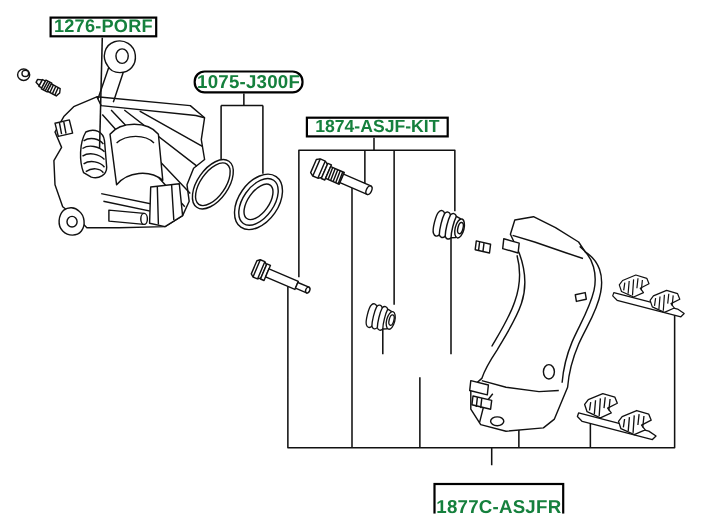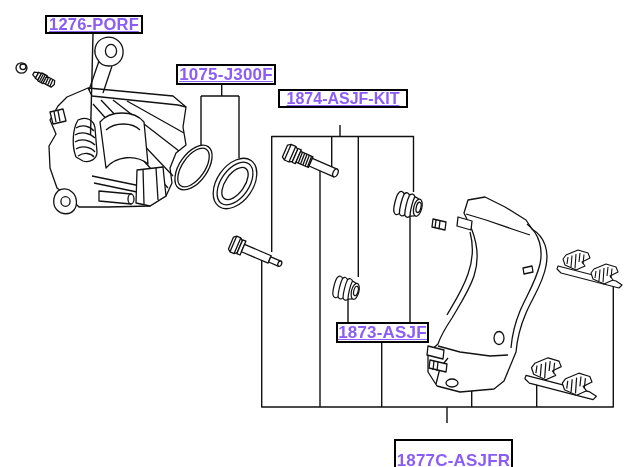--- a/index.html
+++ b/index.html
@@ -9,35 +9,34 @@
     background:#fff;
     overflow:hidden;
     font-family:"Liberation Sans", sans-serif;
   }
   .stage svg{position:absolute;left:0;top:0;}
   .plabel{
     position:absolute;
     box-sizing:border-box;
     border:2px solid #000;
     background:#fff;
-    color:#8b5cf6;
+    color:#15803d;
     font-weight:bold;
     display:flex;
     align-items:center;
     justify-content:center;
     text-align:center;
     letter-spacing:0.2px;
     line-height:1;
     white-space:nowrap;
     z-index:5;
-    text-decoration:underline;
   }
   #lb1276{left:45px;top:15px;width:98px;height:19px;font-size:16.5px;}
-  #lb1075{left:176px;top:64px;width:100px;height:21px;font-size:17px;}
-  #lb1874{left:278px;top:89px;width:130px;height:19px;font-size:16px;letter-spacing:0;}
+  #lb1075{left:176px;top:64px;width:100px;height:21px;font-size:17px;border-radius:10px;}
+  #lb1874{left:278px;top:106px;width:130px;height:19px;font-size:16px;letter-spacing:0;}
   #lb1873{left:336px;top:322px;width:93px;height:21px;font-size:17px;}
   #lb1877{left:394px;top:423px;width:119px;height:43px;font-size:17px;flex-direction:column;justify-content:center;margin-top:16px;}
   #lb1877 span{display:block;line-height:19px;}
 </style>
 </head>
 <body>
 
 <div class="stage">
 
   <svg width="640" height="467" viewBox="0 0 640 467">
@@ -202,21 +201,18 @@
   </div>
 
   <div class="plabel" id="lb1075">
     <span>1075-J300F</span>
   </div>
 
   <div class="plabel" id="lb1874">
     <span>1874-ASJF-KIT</span>
   </div>
 
-  <div class="plabel" id="lb1873">
-    <span>1873-ASJF</span>
-  </div>
 
   <div class="plabel" id="lb1877">
     <span>1877C-ASJFR</span>
   </div>
 
 </div>
 
 </body></html>

